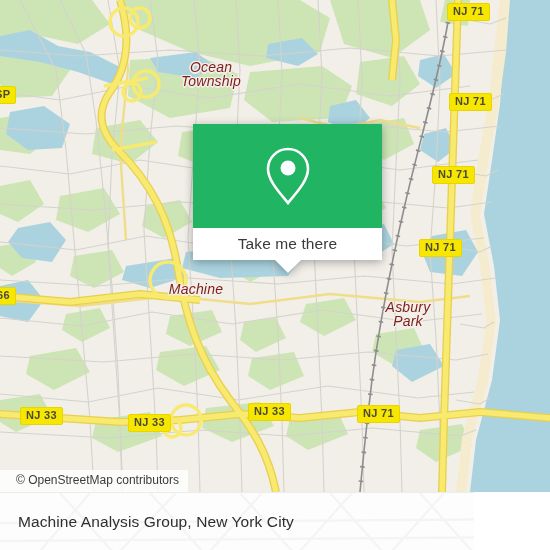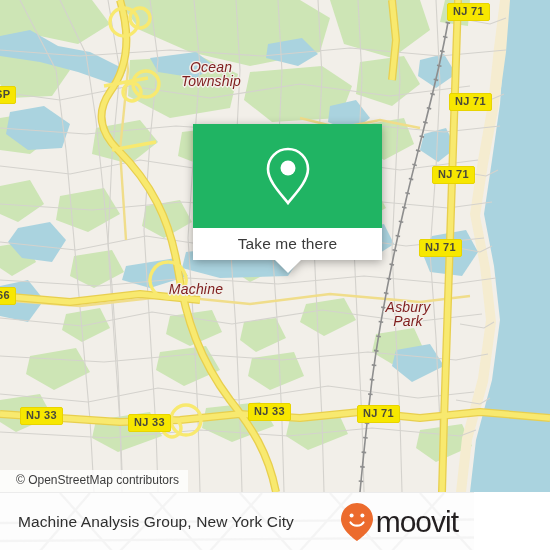--- a/index.html
+++ b/index.html
@@ -310,24 +310,15 @@
     <svg id="footer-watermark" viewBox="0 0 550 58" preserveAspectRatio="none">
       <g stroke="#eeeeee" stroke-width="2.4" fill="none">
         <path d="M40 58 L90 0 M120 58 L176 0 M210 58 L262 0 M300 58 L352 0 M392 58 L444 0"></path>
         <path d="M60 0 L112 58 M150 0 L202 58 M240 0 L292 58 M330 0 L382 58 M420 0 L472 58"></path>
         <path d="M0 30 L550 26 M0 48 L550 44"></path>
       </g>
     </svg>
 
     <div id="footer-title">Machine Analysis Group, New York City</div>
 
-    <div id="brand">
-      <svg width="34" height="40" viewBox="0 0 34 40">
-        <path d="M17 1 C8.2 1 1 8.2 1 17 C1 27.5 13.4 36.4 17 39 C20.6 36.4 33 27.5 33 17 C33 8.2 25.8 1 17 1 Z" fill="#ec6b2d"></path>
-        <circle cx="11.6" cy="13.5" r="2" fill="#ffffff"></circle>
-        <circle cx="22.4" cy="13.5" r="2" fill="#ffffff"></circle>
-        <path d="M10.5 20.5 C13 24.6 21 24.6 23.5 20.5" fill="none" stroke="#ffffff" stroke-width="2.2" stroke-linecap="round"></path>
-      </svg>
-      <span id="brand-name">moovit</span>
-    </div>
   </div>
 
 </div>
 
 </body></html>

